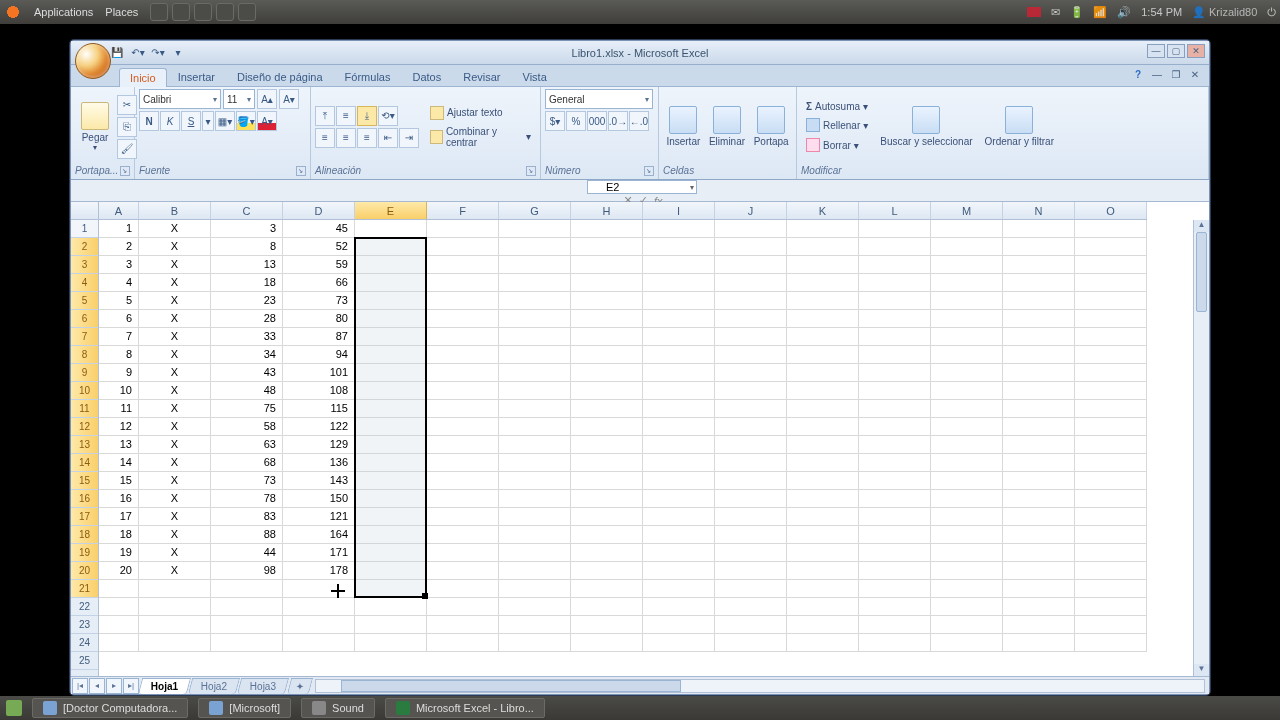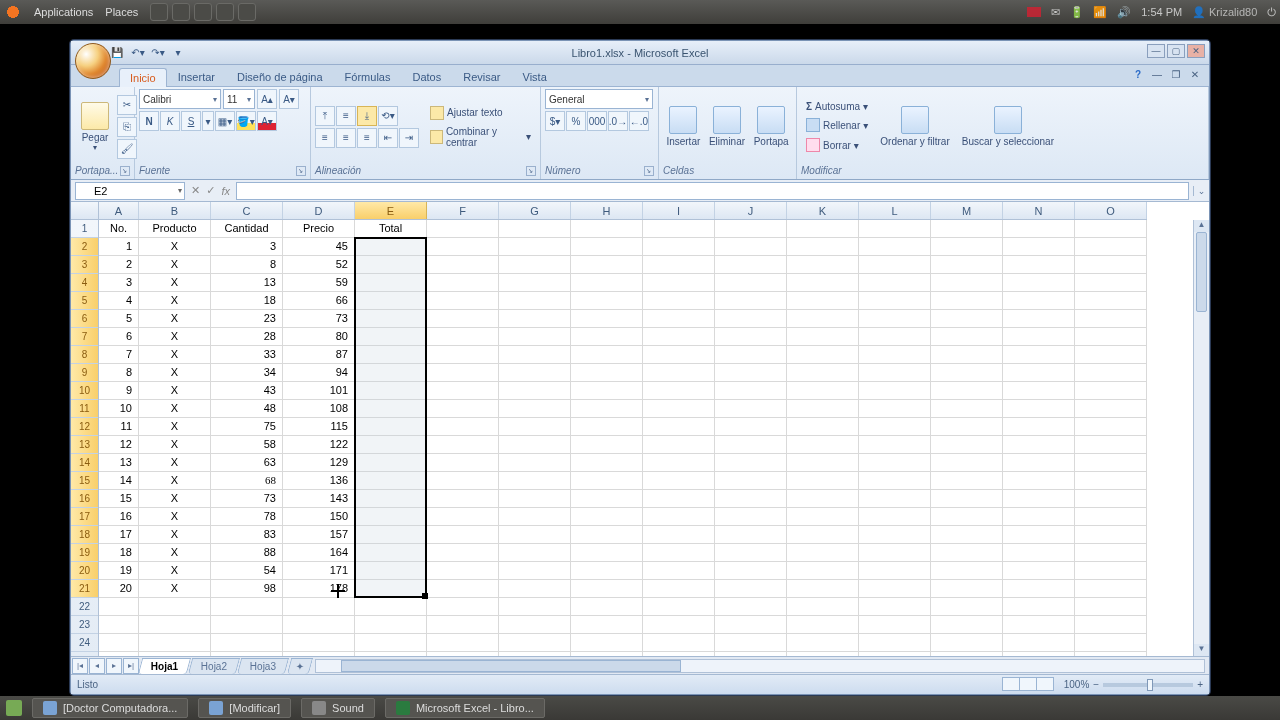--- a/index.html
+++ b/index.html
@@ -50,21 +50,21 @@
 .smallrow{display:flex;gap:1px;}
 .sbtn{width:20px;height:20px;border:1px solid #b3c8df;background:#f0f6fc;display:flex;align-items:center;justify-content:center;font-size:10px;color:#3a5a85;}
 .sbtn.sel{background:#fce9a8;border-color:#d8b556;}
 .combo{height:20px;border:1px solid #9ab4d3;background:#fff;display:flex;align-items:center;padding:0 3px;font-size:10px;color:#333;}
 .combo .arr{margin-left:auto;font-size:8px;color:#5a7295;}
 .stackcol{display:flex;flex-direction:column;gap:2px;}
 .medbtn{display:flex;align-items:center;gap:3px;padding:1px 4px;border:1px solid transparent;font-size:10px;}
 .medbtn .mi{width:14px;height:14px;background:#fce9a8;border:1px solid #ccb87a;}
 
 
-.formula-bar { height:22px; background:#e8eef6; border-bottom:1px solid #a5b9d2; display:flex; align-items:center; font-size:11px;}
+.formula-bar { height:22px; background:#e8eef6; border-bottom:1px solid #a5b9d2; display:flex; align-items:center; font-size:11px;flex-direction:column;}
 .namebox{width:110px;height:18px;border:1px solid #9ab4d3;background:#fff;margin-left:4px;display:flex;align-items:center;padding:0 4px 0 18px;position:relative;}
 .namebox .arr{position:absolute;right:2px;font-size:8px;color:#666;}
 .fx-controls{display:flex;align-items:center;gap:6px;margin-left:6px;color:#888;}
 .fx-input{flex:1;height:18px;border:1px solid #9ab4d3;background:#fff;margin:0 4px 0 6px;}
 .fb-expand{width:16px;border-left:1px solid #a5b9d2;text-align:center;font-size:9px;color:#5a7295;}
 
 
 .grid-area{flex:1;display:flex;overflow:hidden;background:#fff;position:relative;}
 .grid-corner{width:28px;height:18px;background:linear-gradient(#f2f6fb,#dde7f3);border-right:1px solid #b0c1d7;border-bottom:1px solid #b0c1d7;}
 .col-headers{height:18px;display:flex;background:linear-gradient(#f2f6fb,#dde7f3);border-bottom:1px solid #b0c1d7;}
@@ -292,25 +292,25 @@
 
     <div class="rgroup" style="flex:1">
       <div class="rgroup-body">
         <div class="stackcol">
           <div class="medbtn"><b>Σ</b> <span>Autosuma</span> ▾</div>
           <div class="medbtn"><div class="mi" style="background:#c8ddf4;border-color:#8ab1d8"></div><span>Rellenar</span> ▾</div>
           <div class="medbtn"><div class="mi" style="background:#fde;border-color:#e8a"></div><span>Borrar</span> ▾</div>
         </div>
         <div class="bigbtn">
             <div class="ico blue"></div>
-            <span style="text-align:center;line-height:1.1">Ordenar y filtrar</span>
+            <span style="text-align:center;line-height:1.1">Buscar y seleccionar</span>
           </div>
         <div class="bigbtn">
             <div class="ico blue"></div>
-            <span style="text-align:center;line-height:1.1">Buscar y seleccionar</span>
+            <span style="text-align:center;line-height:1.1">Ordenar y filtrar</span>
           </div>
       </div>
       <div class="rgroup-label"><span>Modificar</span></div>
     </div>
   </div>
 
   <div class="formula-bar">
     <div class="namebox">
         <span>E2</span>
         <span class="arr">▾</span>
@@ -370,37 +370,20 @@
             <div class="row-h sel">20</div>
             <div class="row-h sel">21</div>
             <div class="row-h">22</div>
             <div class="row-h">23</div>
             <div class="row-h">24</div>
             <div class="row-h">25</div>
           </div>
         <div class="grid-scroll">
           <div class="cells" id="cells">
               <div class="cell-row">
-                <div class="cell calign" style="width: 40px;">No.</div>
-                <div class="cell calign" style="width: 72px;">Producto</div>
-                <div class="cell calign" style="width: 72px;">Cantidad</div>
-                <div class="cell calign" style="width: 72px;">Precio</div>
-                <div class="cell calign" style="width: 72px;">Total</div>
-                <div class="cell" style="width: 72px;"></div>
-                <div class="cell" style="width: 72px;"></div>
-                <div class="cell" style="width: 72px;"></div>
-                <div class="cell" style="width: 72px;"></div>
-                <div class="cell" style="width: 72px;"></div>
-                <div class="cell" style="width: 72px;"></div>
-                <div class="cell" style="width: 72px;"></div>
-                <div class="cell" style="width: 72px;"></div>
-                <div class="cell" style="width: 72px;"></div>
-                <div class="cell" style="width: 72px;"></div>
-              </div>
-              <div class="cell-row">
                 <div class="cell ralign" style="width: 40px;">1</div>
                 <div class="cell calign" style="width: 72px;">X</div>
                 <div class="cell ralign" style="width: 72px;">3</div>
                 <div class="cell ralign" style="width: 72px;">45</div>
                 <div class="cell" style="width: 72px;"></div>
                 <div class="cell" style="width: 72px;"></div>
                 <div class="cell" style="width: 72px;"></div>
                 <div class="cell" style="width: 72px;"></div>
                 <div class="cell" style="width: 72px;"></div>
                 <div class="cell" style="width: 72px;"></div>
@@ -610,21 +593,21 @@
                 <div class="cell" style="width: 72px;"></div>
                 <div class="cell" style="width: 72px;"></div>
                 <div class="cell" style="width: 72px;"></div>
                 <div class="cell" style="width: 72px;"></div>
                 <div class="cell" style="width: 72px;"></div>
                 <div class="cell" style="width: 72px;"></div>
               </div>
               <div class="cell-row">
                 <div class="cell ralign" style="width: 40px;">14</div>
                 <div class="cell calign" style="width: 72px;">X</div>
-                <div class="cell ralign" style="width: 72px; font-family: Liberation Serif, serif;">68</div>
+                <div class="cell ralign" style="width: 72px;">68</div>
                 <div class="cell ralign" style="width: 72px;">136</div>
                 <div class="cell" style="width: 72px;"></div>
                 <div class="cell" style="width: 72px;"></div>
                 <div class="cell" style="width: 72px;"></div>
                 <div class="cell" style="width: 72px;"></div>
                 <div class="cell" style="width: 72px;"></div>
                 <div class="cell" style="width: 72px;"></div>
                 <div class="cell" style="width: 72px;"></div>
                 <div class="cell" style="width: 72px;"></div>
                 <div class="cell" style="width: 72px;"></div>
@@ -662,21 +645,21 @@
                 <div class="cell" style="width: 72px;"></div>
                 <div class="cell" style="width: 72px;"></div>
                 <div class="cell" style="width: 72px;"></div>
                 <div class="cell" style="width: 72px;"></div>
                 <div class="cell" style="width: 72px;"></div>
               </div>
               <div class="cell-row">
                 <div class="cell ralign" style="width: 40px;">17</div>
                 <div class="cell calign" style="width: 72px;">X</div>
                 <div class="cell ralign" style="width: 72px;">83</div>
-                <div class="cell ralign" style="width: 72px;">157</div>
+                <div class="cell ralign" style="width: 72px;">121</div>
                 <div class="cell" style="width: 72px;"></div>
                 <div class="cell" style="width: 72px;"></div>
                 <div class="cell" style="width: 72px;"></div>
                 <div class="cell" style="width: 72px;"></div>
                 <div class="cell" style="width: 72px;"></div>
                 <div class="cell" style="width: 72px;"></div>
                 <div class="cell" style="width: 72px;"></div>
                 <div class="cell" style="width: 72px;"></div>
                 <div class="cell" style="width: 72px;"></div>
                 <div class="cell" style="width: 72px;"></div>
@@ -695,21 +678,21 @@
                 <div class="cell" style="width: 72px;"></div>
                 <div class="cell" style="width: 72px;"></div>
                 <div class="cell" style="width: 72px;"></div>
                 <div class="cell" style="width: 72px;"></div>
                 <div class="cell" style="width: 72px;"></div>
                 <div class="cell" style="width: 72px;"></div>
               </div>
               <div class="cell-row">
                 <div class="cell ralign" style="width: 40px;">19</div>
                 <div class="cell calign" style="width: 72px;">X</div>
-                <div class="cell ralign" style="width: 72px;">54</div>
+                <div class="cell ralign" style="width: 72px;">44</div>
                 <div class="cell ralign" style="width: 72px;">171</div>
                 <div class="cell" style="width: 72px;"></div>
                 <div class="cell" style="width: 72px;"></div>
                 <div class="cell" style="width: 72px;"></div>
                 <div class="cell" style="width: 72px;"></div>
                 <div class="cell" style="width: 72px;"></div>
                 <div class="cell" style="width: 72px;"></div>
                 <div class="cell" style="width: 72px;"></div>
                 <div class="cell" style="width: 72px;"></div>
                 <div class="cell" style="width: 72px;"></div>
@@ -825,44 +808,31 @@
     </div>
     <div class="sheet-tab active"><span>Hoja1</span></div>
     <div class="sheet-tab inactive"><span>Hoja2</span></div>
     <div class="sheet-tab inactive"><span>Hoja3</span></div>
     <div class="sheet-tab inactive" style="padding:2px 6px"><span>✦</span></div>
     <div class="hscroll">
         <div class="thumb"></div>
       </div>
   </div>
 
-  <div class="statusbar">
-    <span>Listo</span>
-    <div class="spacer"></div>
-    <div class="view-btns"><span></span><span></span><span></span></div>
-    <div class="zoom">
-      <span>100%</span>
-      <span>−</span>
-      <div class="zoom-slider">
-          <div class="knob"></div>
-        </div>
-      <span>+</span>
-    </div>
-  </div>
 </div>
 
 <div class="ubuntu-bottom">
   <span style="width:16px;height:16px;background:#7a5;display:inline-block;border-radius:2px;"></span>
   <div class="task-btn">
       <div class="task-ico"></div>
       <span>[Doctor Computadora...</span>
     </div>
   <div class="task-btn">
       <div class="task-ico"></div>
-      <span>[Modificar]</span>
+      <span>[Microsoft]</span>
     </div>
   <div class="task-btn">
       <div class="task-ico" style="background:#888"></div>
       <span>Sound</span>
     </div>
   <div class="task-btn">
       <div class="task-ico" style="background:#2a7b3f"></div>
       <span>Microsoft Excel - Libro...</span>
     </div>
 </div>

